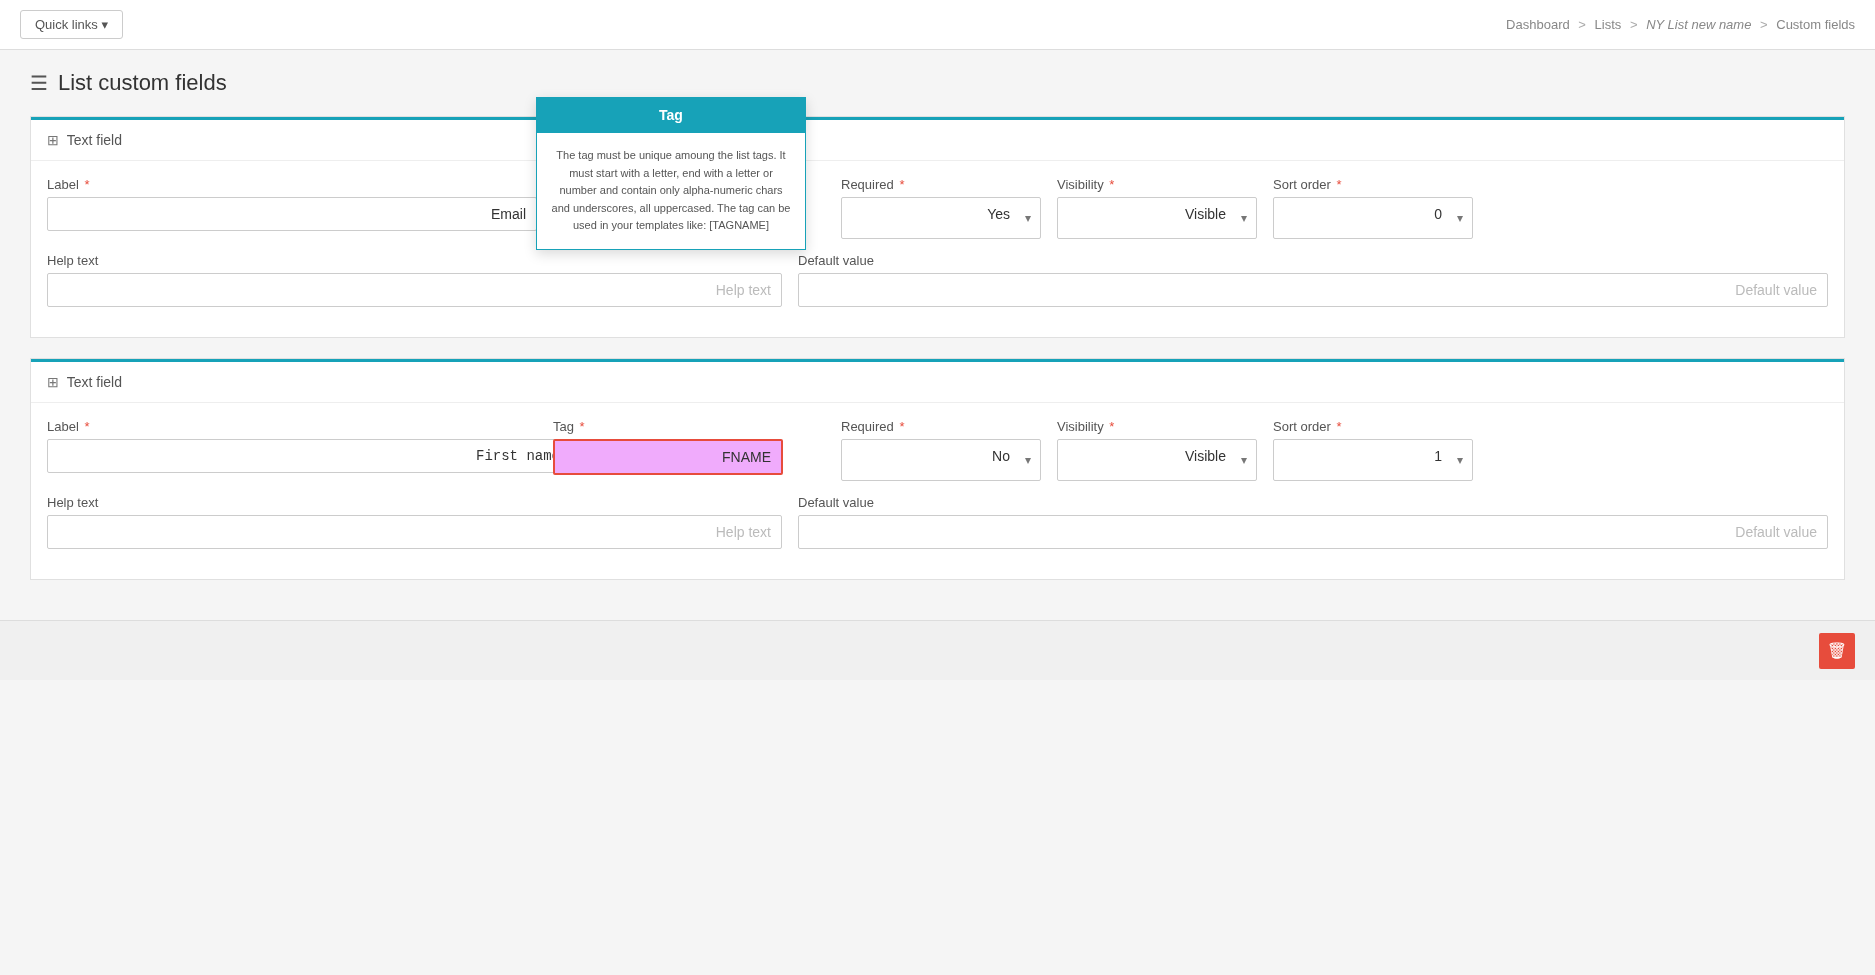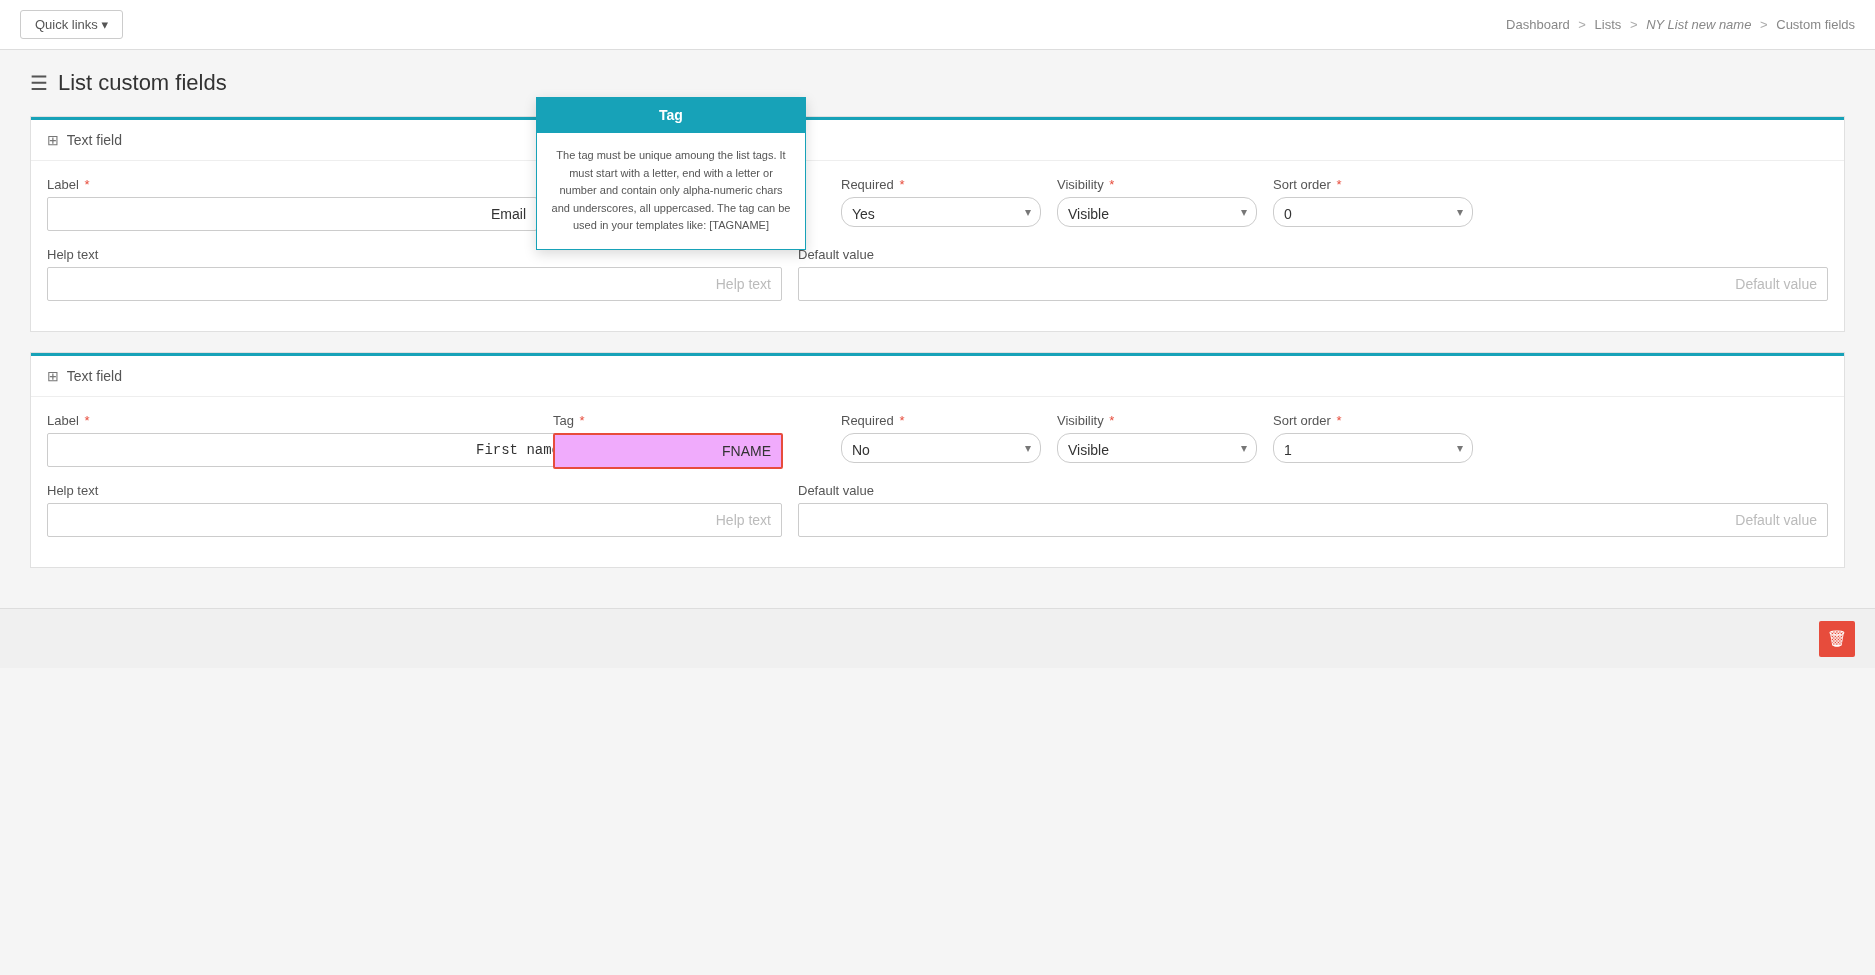--- a/index.html
+++ b/index.html
@@ -119,28 +119,29 @@
       color: #bbb;
     }
 
     .form-group input.tag-input-highlighted {
       border: 2px solid #e74c3c;
       background: #f0abfc;
     }
 
     .form-group select {
       border: 1px solid #ccc;
-      padding: 8px 30px 4px 10px;
+      padding: 8px 30px 16px 10px;
       font-size: 14px;
       color: #333;
       background: #fff;
-      border-radius: 13px;
+      border-radius: 2px;
       appearance: none;
       cursor: pointer;
       outline: none;
+      text-align: right;
     }
 
     .select-wrapper {
       position: relative;
       display: inline-block;
     }
 
     .select-wrapper::after {
       content: '▾';
       position: absolute;

